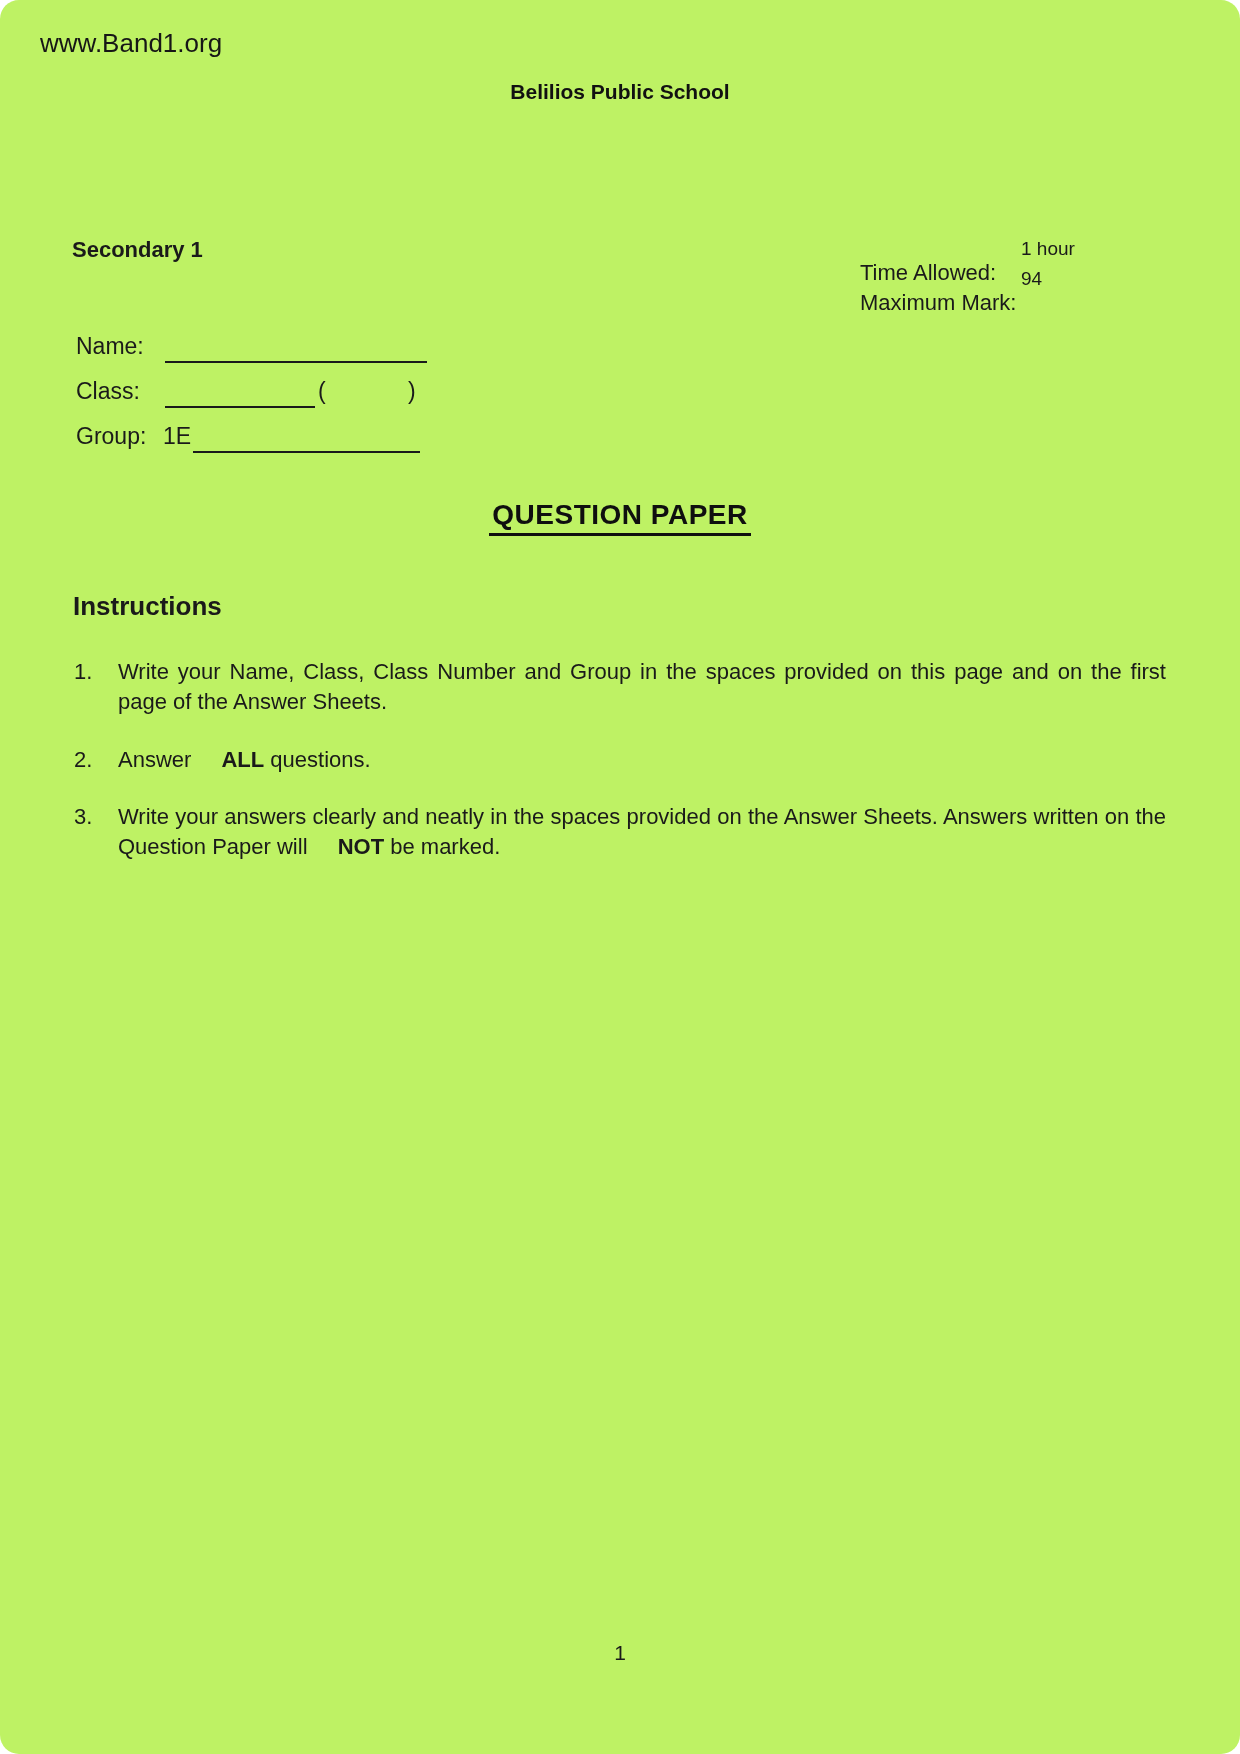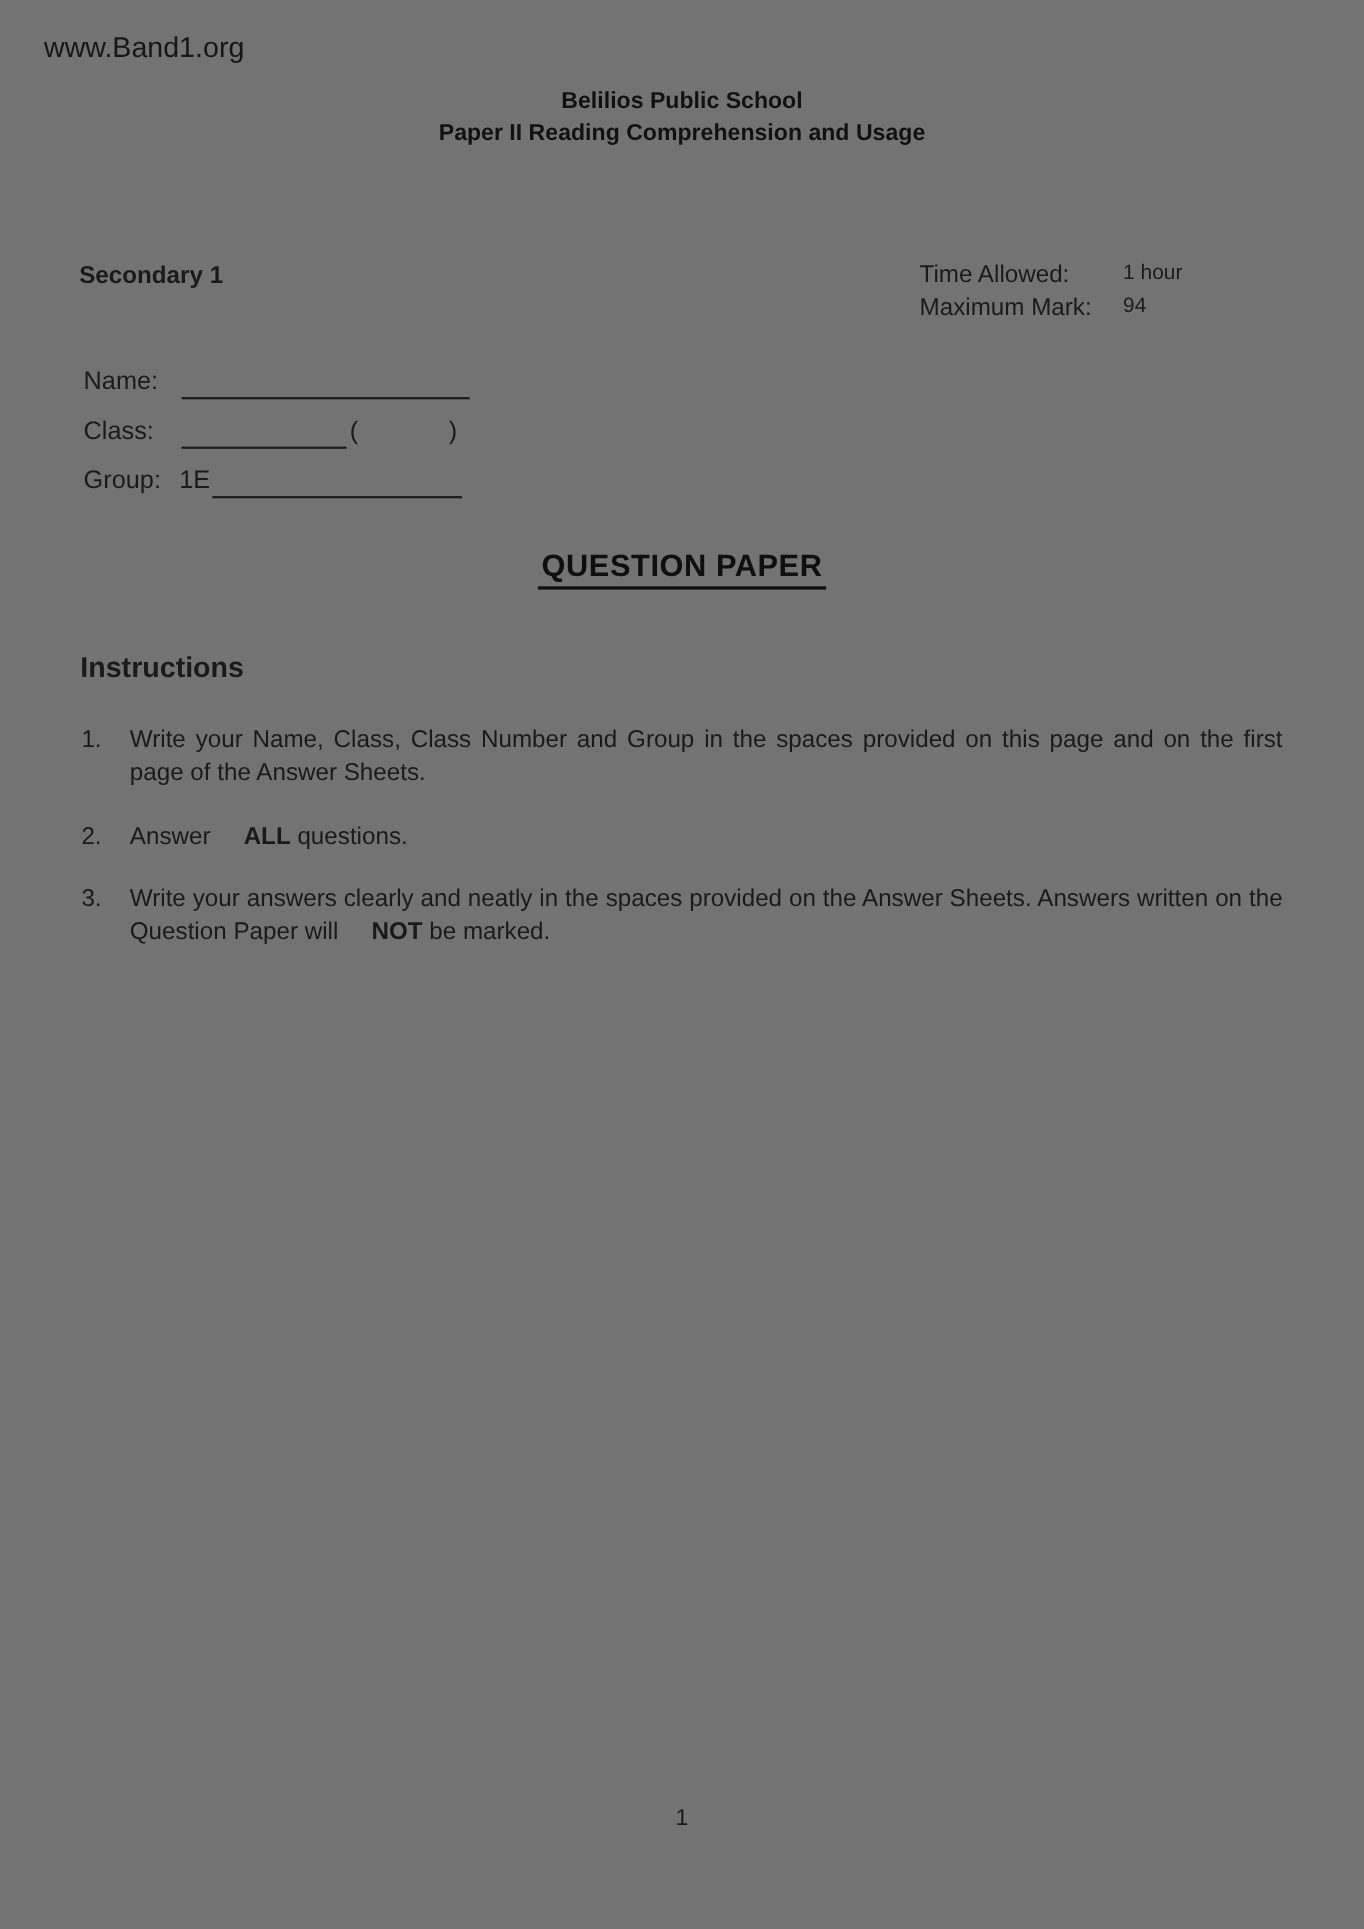--- a/index.html
+++ b/index.html
@@ -4,24 +4,25 @@
 <style>
   html, body {
     margin: 0;
     padding: 0;
     background: #ffffff;
   }
   .page {
     position: relative;
     width: 1240px;
     height: 1754px;
-    background: #737373;
+    background: #bef264;
     color: #1a1a1a;
     font-family: "Liberation Sans", sans-serif;
     overflow: hidden;
+    border-radius: 19px;
   }
   .watermark {
     position: absolute;
     left: 40px;
     top: 28px;
     font-size: 26px;
     line-height: 30px;
     color: #161616;
   }
   .exam-header {
@@ -38,23 +39,24 @@
   .level {
     position: absolute;
     left: 72px;
     top: 237px;
     font-size: 22px;
     font-weight: 700;
     line-height: 26px;
   }
   .meta-label {
     position: absolute;
-    left: 836px;
+    left: 860px;
     font-size: 22px;
     line-height: 26px;
+    margin-top: 24px;
   }
   .meta-value {
     position: absolute;
     left: 1021px;
     font-size: 19px;
     line-height: 26px;
   }
   .ta-row { top: 236px; }
   .mm-row { top: 266px; }
 
@@ -146,21 +148,20 @@
 </style>
 </head>
 <body>
 
 <div class="page">
 
   <div class="watermark">www.Band1.org</div>
 
   <header class="exam-header">
     <div class="h-line">Belilios Public School</div>
-    <div class="h-line">Paper II Reading Comprehension and Usage</div>
   </header>
 
   <div class="level">Secondary 1</div>
 
   <div class="meta-label ta-row">Time Allowed:</div>
   <div class="meta-value ta-row">1 hour</div>
   <div class="meta-label mm-row">Maximum Mark:</div>
   <div class="meta-value mm-row">94</div>
 
   <span class="f-label name-label">Name:</span>

